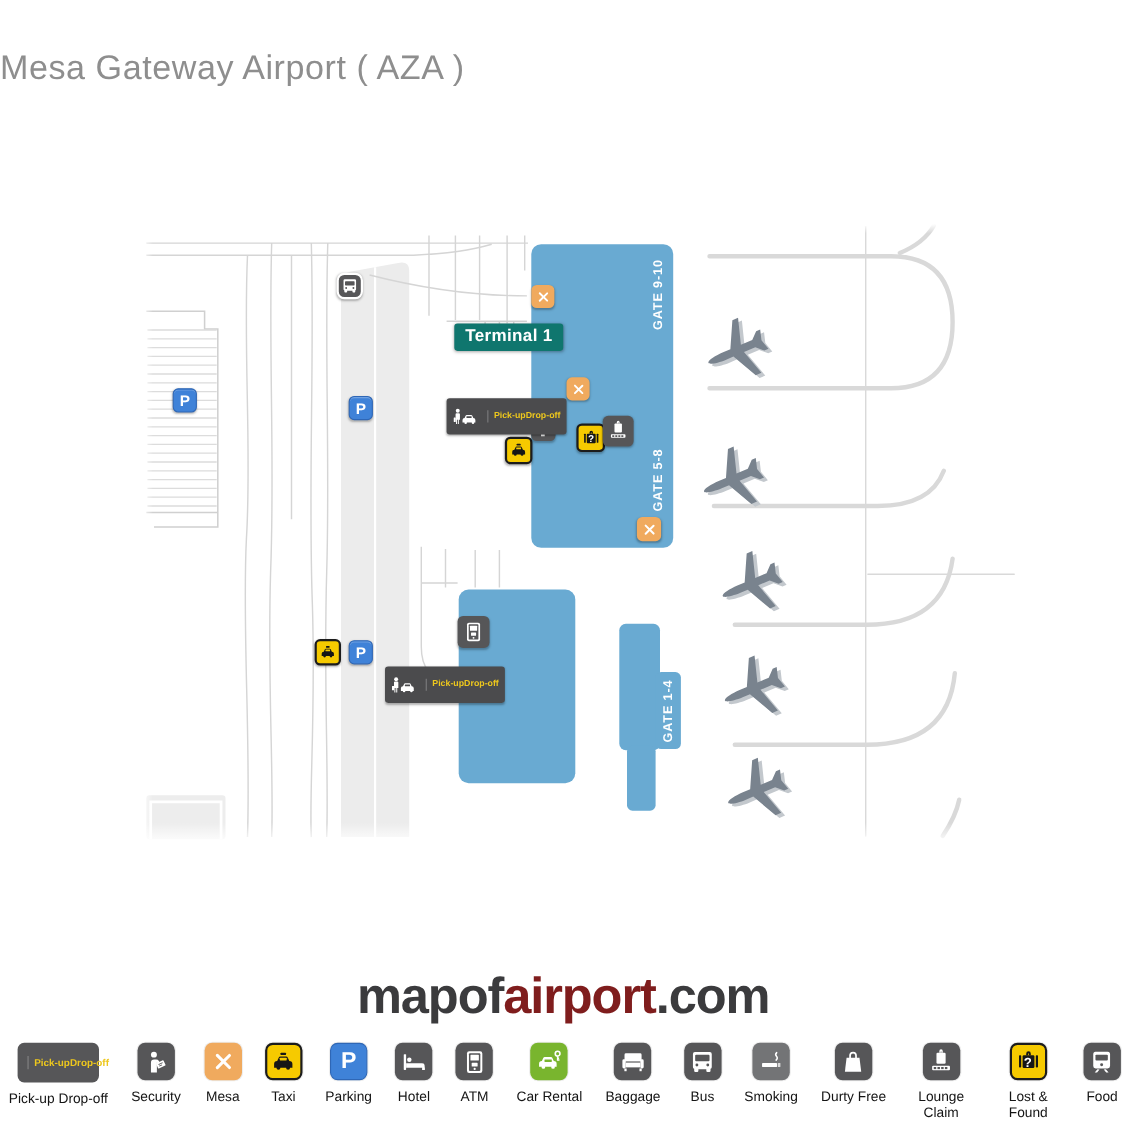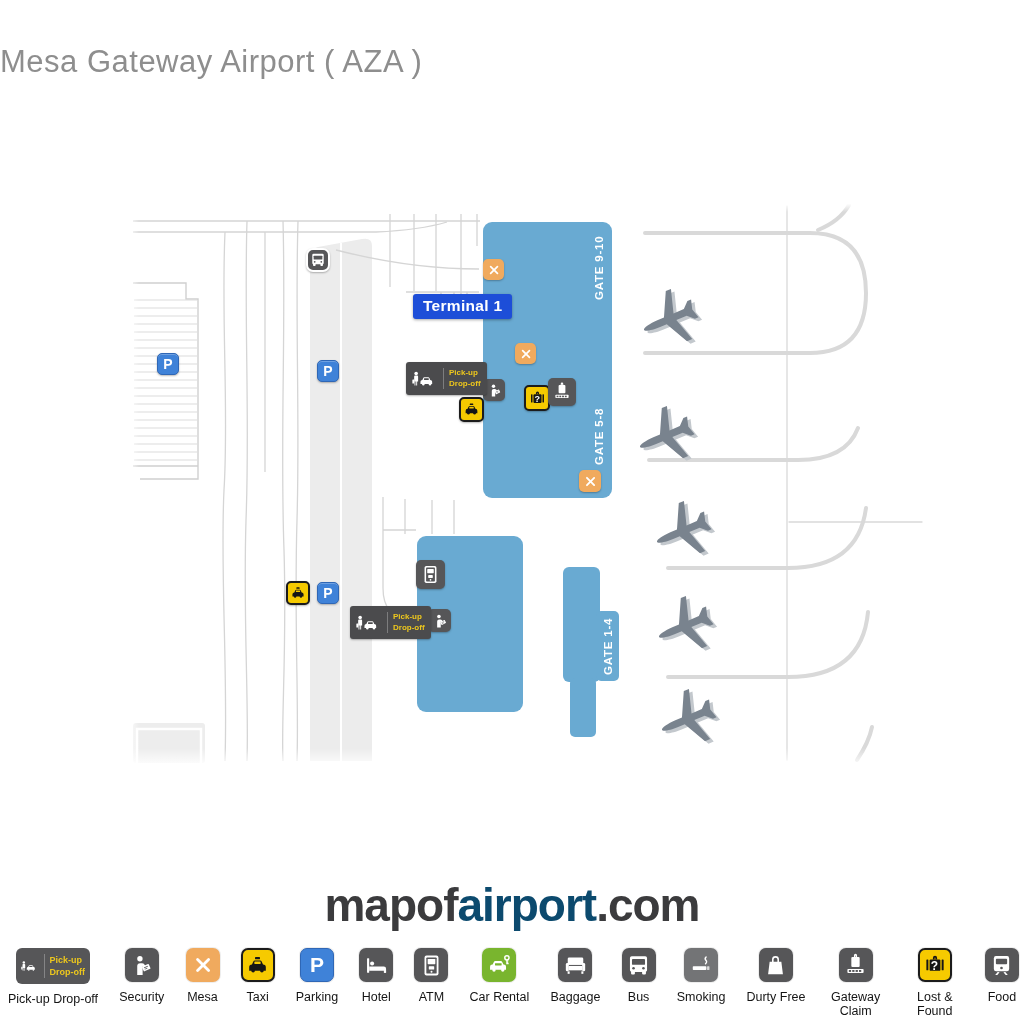--- a/index.html
+++ b/index.html
@@ -18,32 +18,32 @@
   .t-smoke{background:#737476;color:#fff;--tb:#737476;box-shadow:inset 0 0 0 1.6px #fff,0 1px 2px rgba(0,0,0,.2);}
   .t-yellow{background:#f6ca00;color:#161616;--tb:#f6ca00;border:2px solid #1c1c1c;}
   .t-orange{background:#f0aa5e;color:#fff;--tb:#f0aa5e;}
   .t-green{background:#79b52e;color:#fff;--tb:#79b52e;}
   .t-blue{background:#3f82d8;color:#fff;--tb:#3f82d8;border:1px solid #2f67b6;
           font-weight:bold;box-shadow:inset 0 1px 0 rgba(255,255,255,.25),0 1px 2px rgba(0,0,0,.28);}
   .t-rim{border:2px solid #fff;}
   .gate-label{position:absolute;z-index:3;color:#fff;font-weight:bold;font-size:11.5px;
       letter-spacing:.8px;writing-mode:vertical-rl;transform:rotate(180deg);
       display:flex;align-items:center;justify-content:center;}
-  .terminal-label{position:absolute;z-index:4;background:#1d4ed8;color:#fff;font-weight:bold;
+  .terminal-label{position:absolute;z-index:4;background:#0f766e;color:#fff;font-weight:bold;
       font-size:15.5px;padding:3px 10px 4px;border-radius:3px;box-shadow:0 1px 3px rgba(0,0,0,.35);
       letter-spacing:.3px;white-space:nowrap;}
   .pu-badge{position:absolute;z-index:4;background:#4b4b4d;border-radius:3px;display:flex;
       align-items:center;gap:4px;padding:3px 6px;box-shadow:0 1px 2px rgba(0,0,0,.3);--tb:#4b4b4d;color:#fff;}
-  .pu-txt{display:flex;flex-direction:column;border-left:1px solid rgba(255,255,255,.28);padding-left:5px;}
+  .pu-txt{display:flex;flex-direction:row;border-left:1px solid rgba(255,255,255,.28);padding-left:5px;}
   .pu-txt span{color:#edc71d;font-weight:bold;font-size:8px;line-height:1.35;white-space:nowrap;}
   .qmark{position:absolute;color:#fff;font-weight:bold;pointer-events:none;}
   
   .logo{position:absolute;left:0;top:878px;width:100%;text-align:center;font-weight:bold;
         font-size:46px;letter-spacing:-1px;color:#3b3b3d;}
-  .logo .hl{color:#0c4a6e;}
+  .logo .hl{color:#7f1d1d;}
   
   .legend{position:absolute;left:8px;right:5px;top:948px;display:flex;
           justify-content:space-between;align-items:flex-start;z-index:5;}
   .litem{display:flex;flex-direction:column;align-items:center;}
   .ltile{position:relative;width:34px;height:34px;border-radius:7px;display:flex;
          align-items:center;justify-content:center;box-shadow:0 0 0 1px rgba(0,0,0,.07);box-sizing:border-box;}
   .llabel{margin-top:8px;font-size:12.5px;color:#141414;text-align:center;line-height:1.15;white-space:nowrap;}
   .llabel.wrap{white-space:normal;max-width:58px;}
   .lpickup{width:74px;height:36px;border-radius:6px;display:flex;align-items:center;gap:4px;
            padding:0 5px;box-sizing:border-box;}
@@ -415,21 +415,21 @@
         </svg>
       </div>
     <div class="llabel">Durty Free</div>
   </div>
   <div class="litem">
     <div class="ltile t-dark">
         <svg width="27" height="27">
           <use href="#i-baggage"></use>
         </svg>
       </div>
-    <div class="llabel wrap">Gateway Claim</div>
+    <div class="llabel wrap">Lounge Claim</div>
   </div>
   <div class="litem">
     <div class="ltile t-yellow" style="position:relative;">
       <svg width="28" height="28">
           <use href="#i-lostcase"></use>
         </svg>
       <span class="qmark" style="font-size:12px;left:11px;top:9px;">?</span>
     </div>
     <div class="llabel wrap">Lost &amp; Found</div>
   </div>

